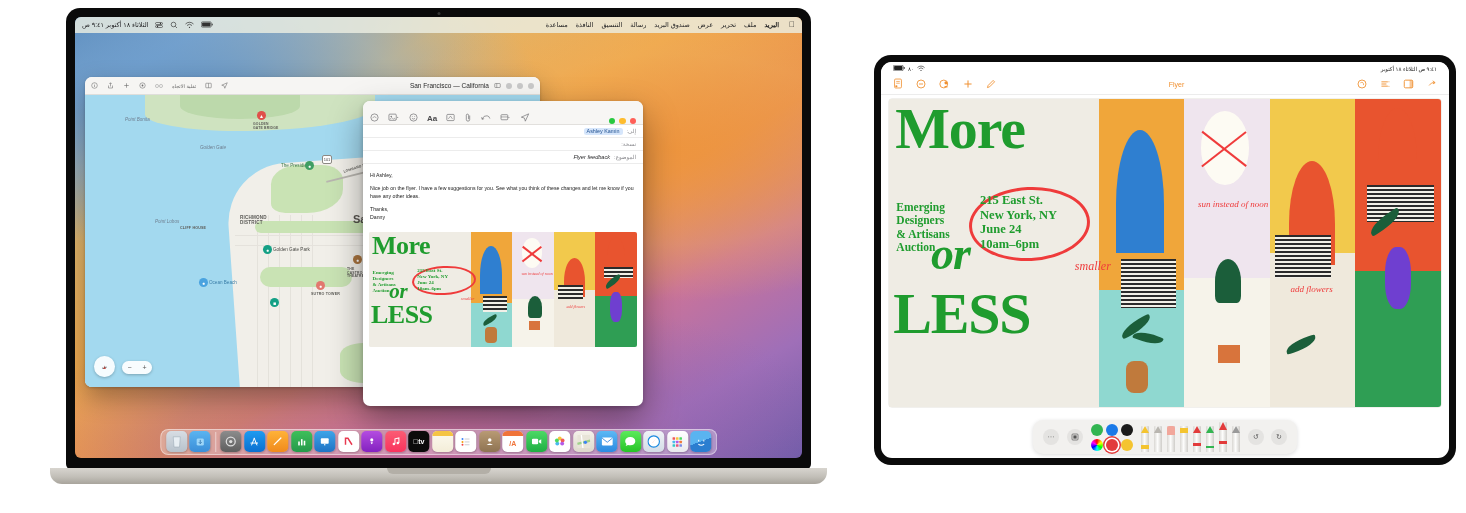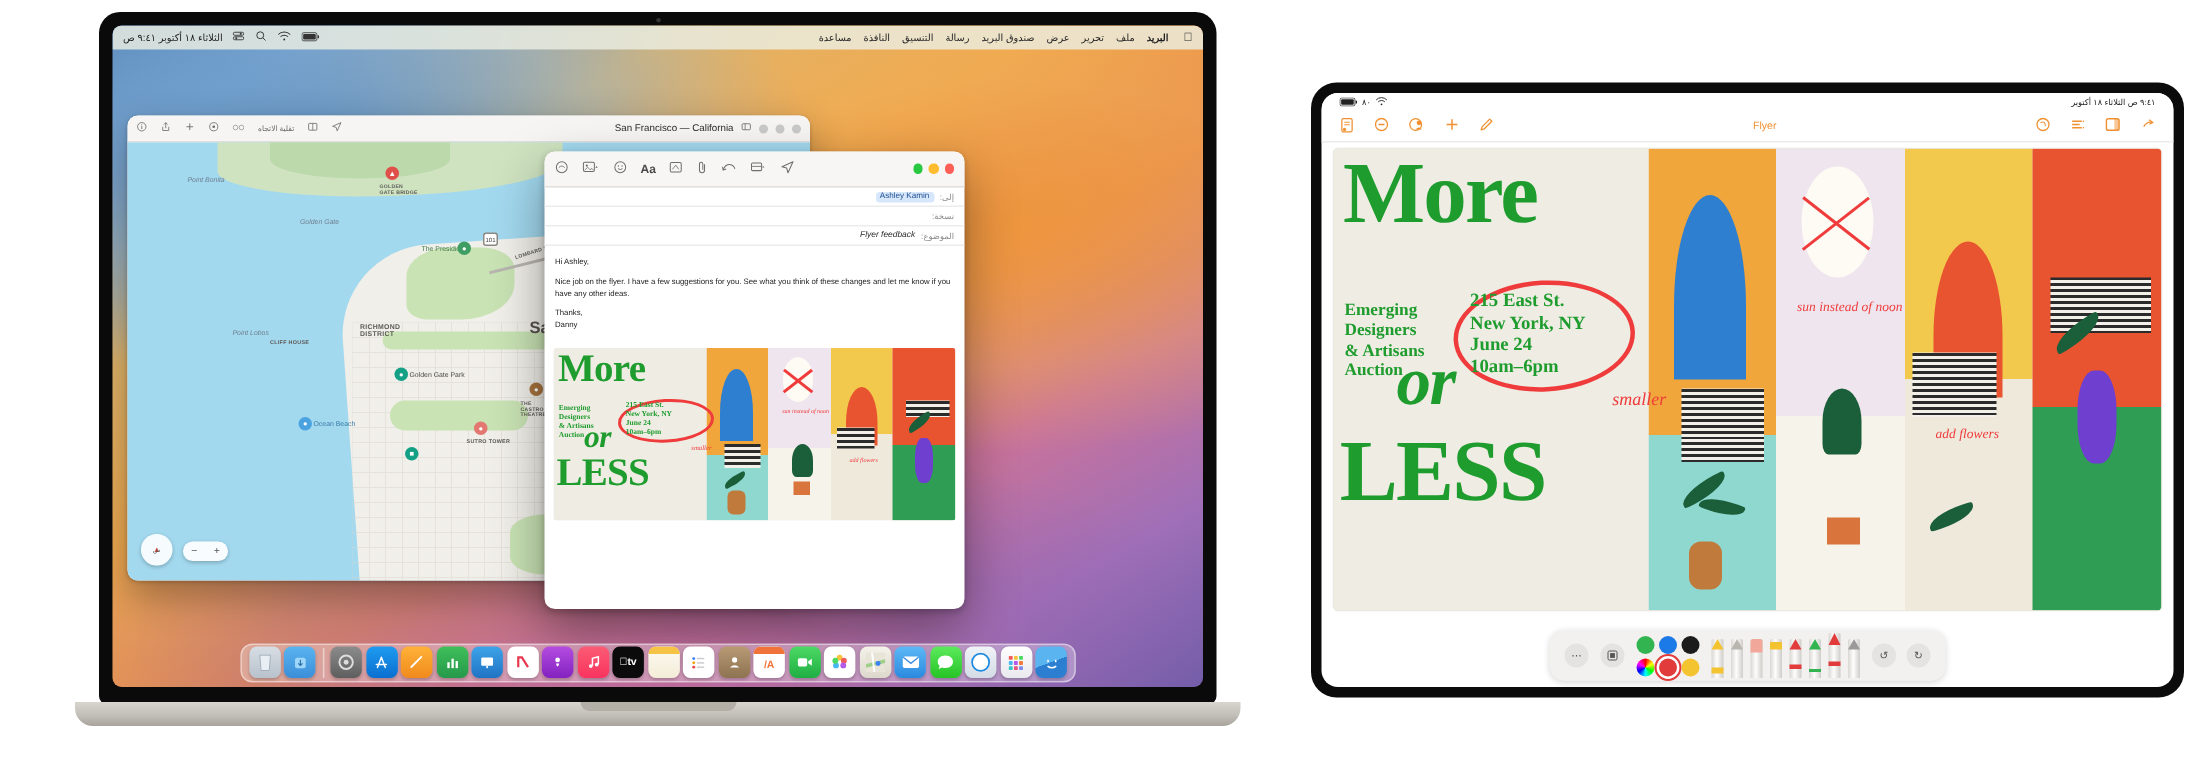--- a/index.html
+++ b/index.html
@@ -137,21 +137,21 @@
 
   
   .mail-win {
     position:absolute; left:288px; top:84px; width:280px; height:305px;
     background:#fff; border-radius:7px; overflow:hidden;
     box-shadow: 0 14px 34px rgba(0,0,0,.38), 0 2px 5px rgba(0,0,0,.22);
     z-index: 20;
   }
   .mail-tb {
     height:24px; background:#f7f6f4; border-bottom:1px solid #e2e0dd;
-    display:flex; align-items:center; justify-content:space-between; padding:0 7px;
+    display:flex; align-items:flex-end; justify-content:space-between; padding:0 7px;
   }
   .mail-tb-icons { display:flex; align-items:center; gap:9px; color:#6d6d70; font-size:9px; }
   .mail-lights { display:flex; gap:4px; }
   .ml { width:6.5px;height:6.5px;border-radius:50%; }
   .ml-g{background:#28c840;} .ml-y{background:#febc2e;} .ml-r{background:#ff5f57;}
   .mail-fields { direction: rtl; font-size:5.6px; color:#3c3c3e; }
   .mail-row {
     display:flex; align-items:center; gap:4px; height:13px; padding:0 7px;
     border-bottom:1px solid #ececec;
   }

